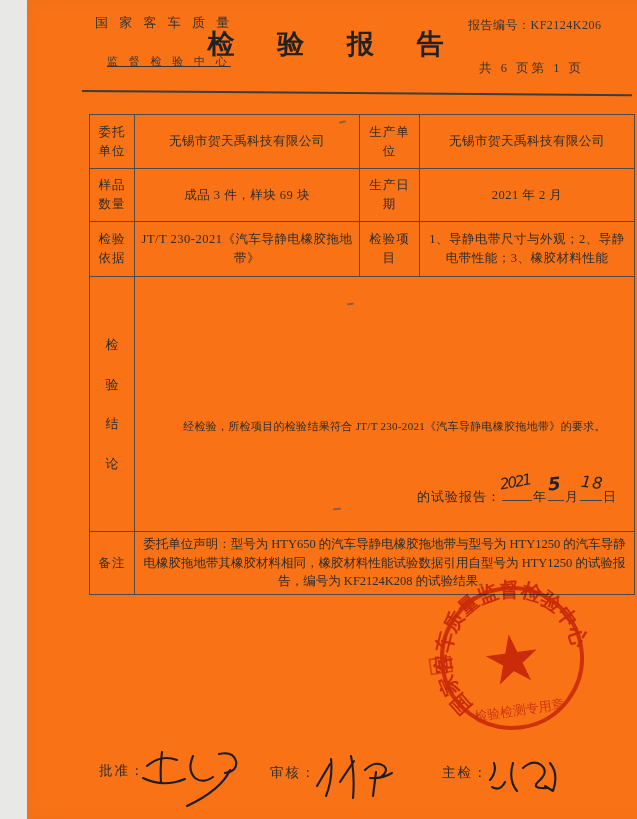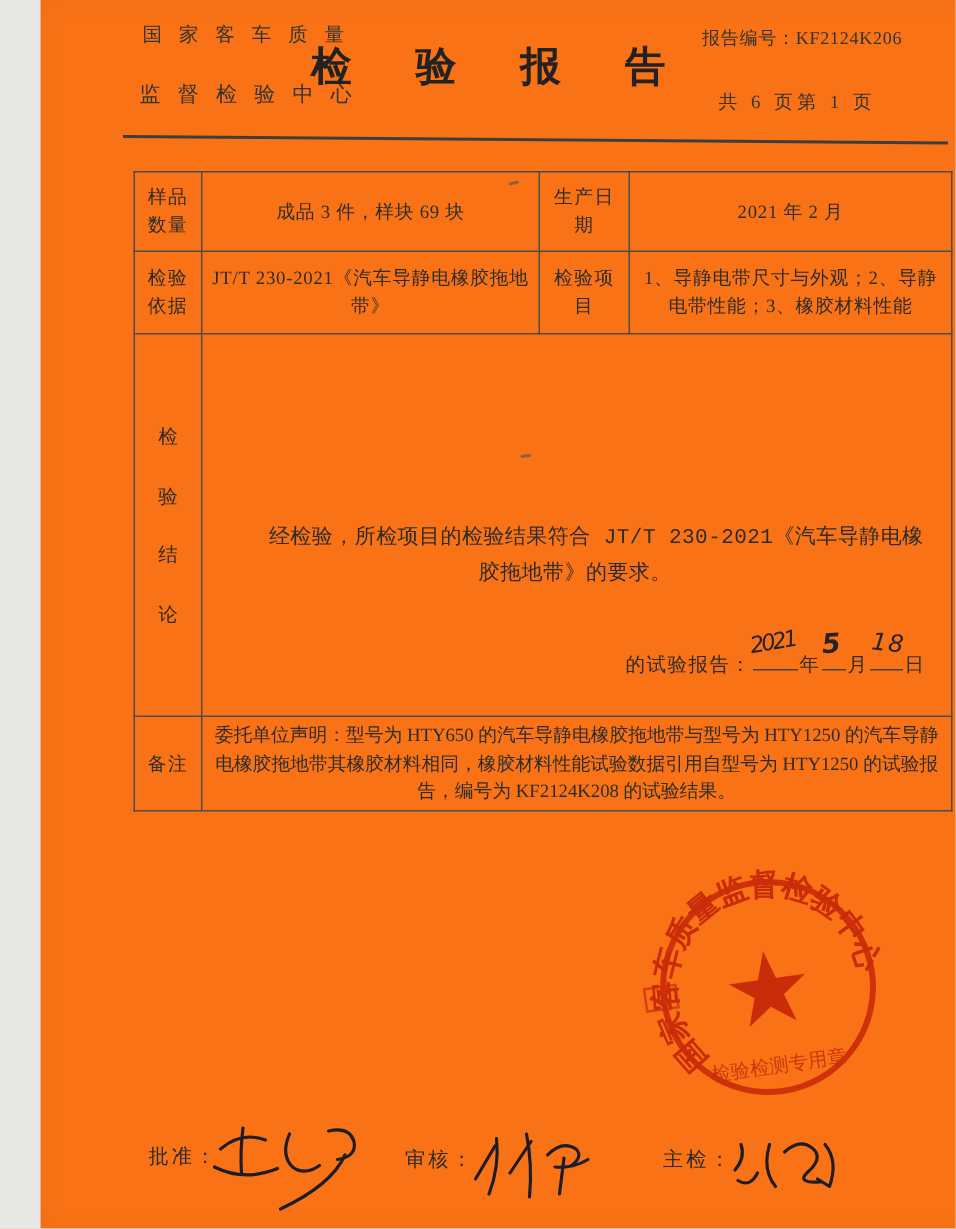--- a/index.html
+++ b/index.html
@@ -8,40 +8,40 @@
     width:637px;height:819px;
     background:#f97316;
     font-family:"Liberation Serif","DejaVu Serif",serif;
     color:#2e2e2e;
     overflow:hidden;
     box-shadow:inset 0 0 18px rgba(0,0,0,0.04);
     margin-left:27px;
   }
   
   .org-line1{position:absolute;left:68px;top:14px;font-size:13px;letter-spacing:4px;color:#333;}
-  .org-line2{position:absolute;left:66px;top:54px;font-size:14px;letter-spacing:4px;color:#333;}
+  .org-line2{position:absolute;left:80px;top:54px;font-size:11px;letter-spacing:4px;color:#333;text-decoration:underline;}
   .report-title{position:absolute;left:0;right:40px;top:26px;text-align:center;
     font-size:27px;font-weight:600;letter-spacing:18px;text-indent:18px;color:#222;margin:0;}
   .report-no{position:absolute;left:441px;top:17px;font-size:12px;color:#333;letter-spacing:0.5px;}
   .pages-line{position:absolute;left:452px;top:60px;font-size:12.5px;color:#333;display:flex;}
   .pages-line span{letter-spacing:3px;}
   .header-rule{position:absolute;left:55px;top:90px;width:550px;height:2px;background:#3d3d3d;
     transform:rotate(0.45deg);transform-origin:left center;}
   
   table.report{position:absolute;left:62px;top:114px;width:545px;border-collapse:collapse;table-layout:fixed;}
   table.report td{border:1px solid #4c4c4c;font-size:12.5px;vertical-align:middle;padding:2px 4px;
     text-align:center;line-height:1.5;color:#2c2c2c;}
   td.lbl{letter-spacing:1px;}
   td.val{letter-spacing:0.5px;}
   td.left-val{text-align:left;padding:3px 6px;line-height:1.55;}
   td.vlabel-cell{vertical-align:middle;}
   .vlabel{display:flex;flex-direction:column;align-items:center;justify-content:center;gap:20px;
     font-size:13px;}
   td.conclusion-cell{position:relative;text-align:left;vertical-align:top;}
-  .conclusion-text{margin:44px 12px 0 10px;text-indent:2em;font-size:14px;line-height:1.7;letter-spacing:0.3px;font-family:Liberation Mono, monospace;}
+  .conclusion-text{margin:44px 12px 0 10px;text-indent:2em;font-size:11px;line-height:1.7;letter-spacing:0.3px;}
   .issue-date{position:absolute;left:282px;top:210px;font-size:13px;letter-spacing:1px;white-space:nowrap;color:#2c2c2c;}
   .blank{display:inline-block;border-bottom:1px solid #444;height:13px;position:relative;
     vertical-align:baseline;margin:0 1px;}
   .blank.y{width:30px;} .blank.m{width:16px;} .blank.d{width:22px;}
   .hw{position:absolute;font-family:"DejaVu Sans",sans-serif;font-style:italic;color:#23232c;
     white-space:nowrap;}
   .hw-year{left:-2px;top:-16px;font-size:15px;letter-spacing:-2px;transform:rotate(-10deg);}
   .hw-month{left:0px;top:-17px;font-size:18px;font-weight:bold;transform:rotate(-4deg);}
   .hw-day{left:1px;top:-16px;font-size:16px;transform:rotate(6deg);letter-spacing:1px;}
   td.remark-cell{text-align:left;vertical-align:middle;padding:4px 8px;font-size:12.3px;line-height:1.55;}
@@ -80,20 +80,26 @@
   <div class="header-rule"></div>
 
   <table class="report">
     <colgroup>
         <col style="width:45px">
         <col style="width:225px">
         <col style="width:60px">
         <col style="width:215px">
       </colgroup>
     <tbody>
+    <tr style="height:54px">
+      <td class="lbl">委托单位</td>
+      <td class="val">无锡市贺天禹科技有限公司</td>
+      <td class="lbl">生产单位</td>
+      <td class="val">无锡市贺天禹科技有限公司</td>
+    </tr>
     <tr style="height:53px">
       <td class="lbl">样品数量</td>
       <td class="val">成品 3 件，样块 69 块</td>
       <td class="lbl">生产日期</td>
       <td class="val">2021 年 2 月</td>
     </tr>
     <tr style="height:55px">
       <td class="lbl">检验依据</td>
       <td class="val">JT/T 230-2021《汽车导静电橡胶拖地带》</td>
       <td class="lbl">检验项目</td>

